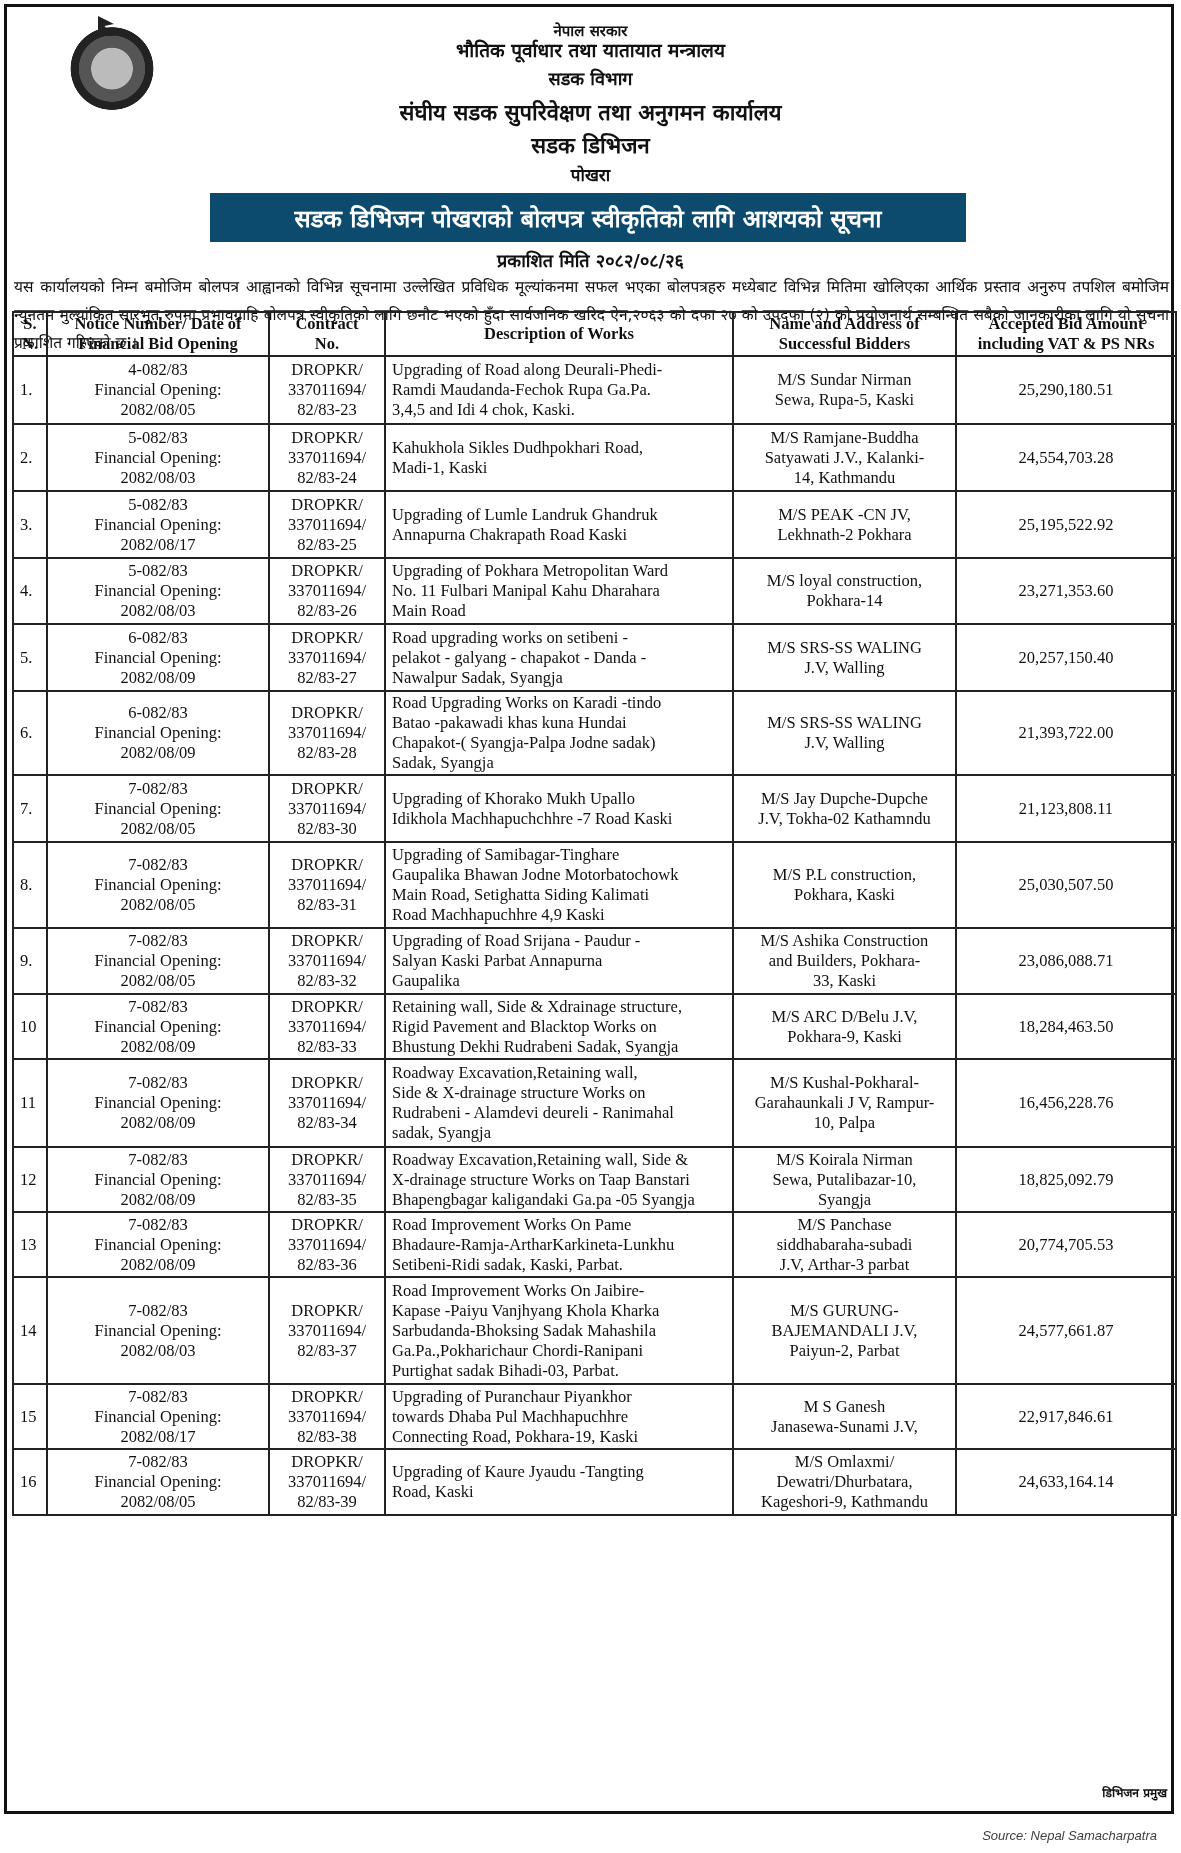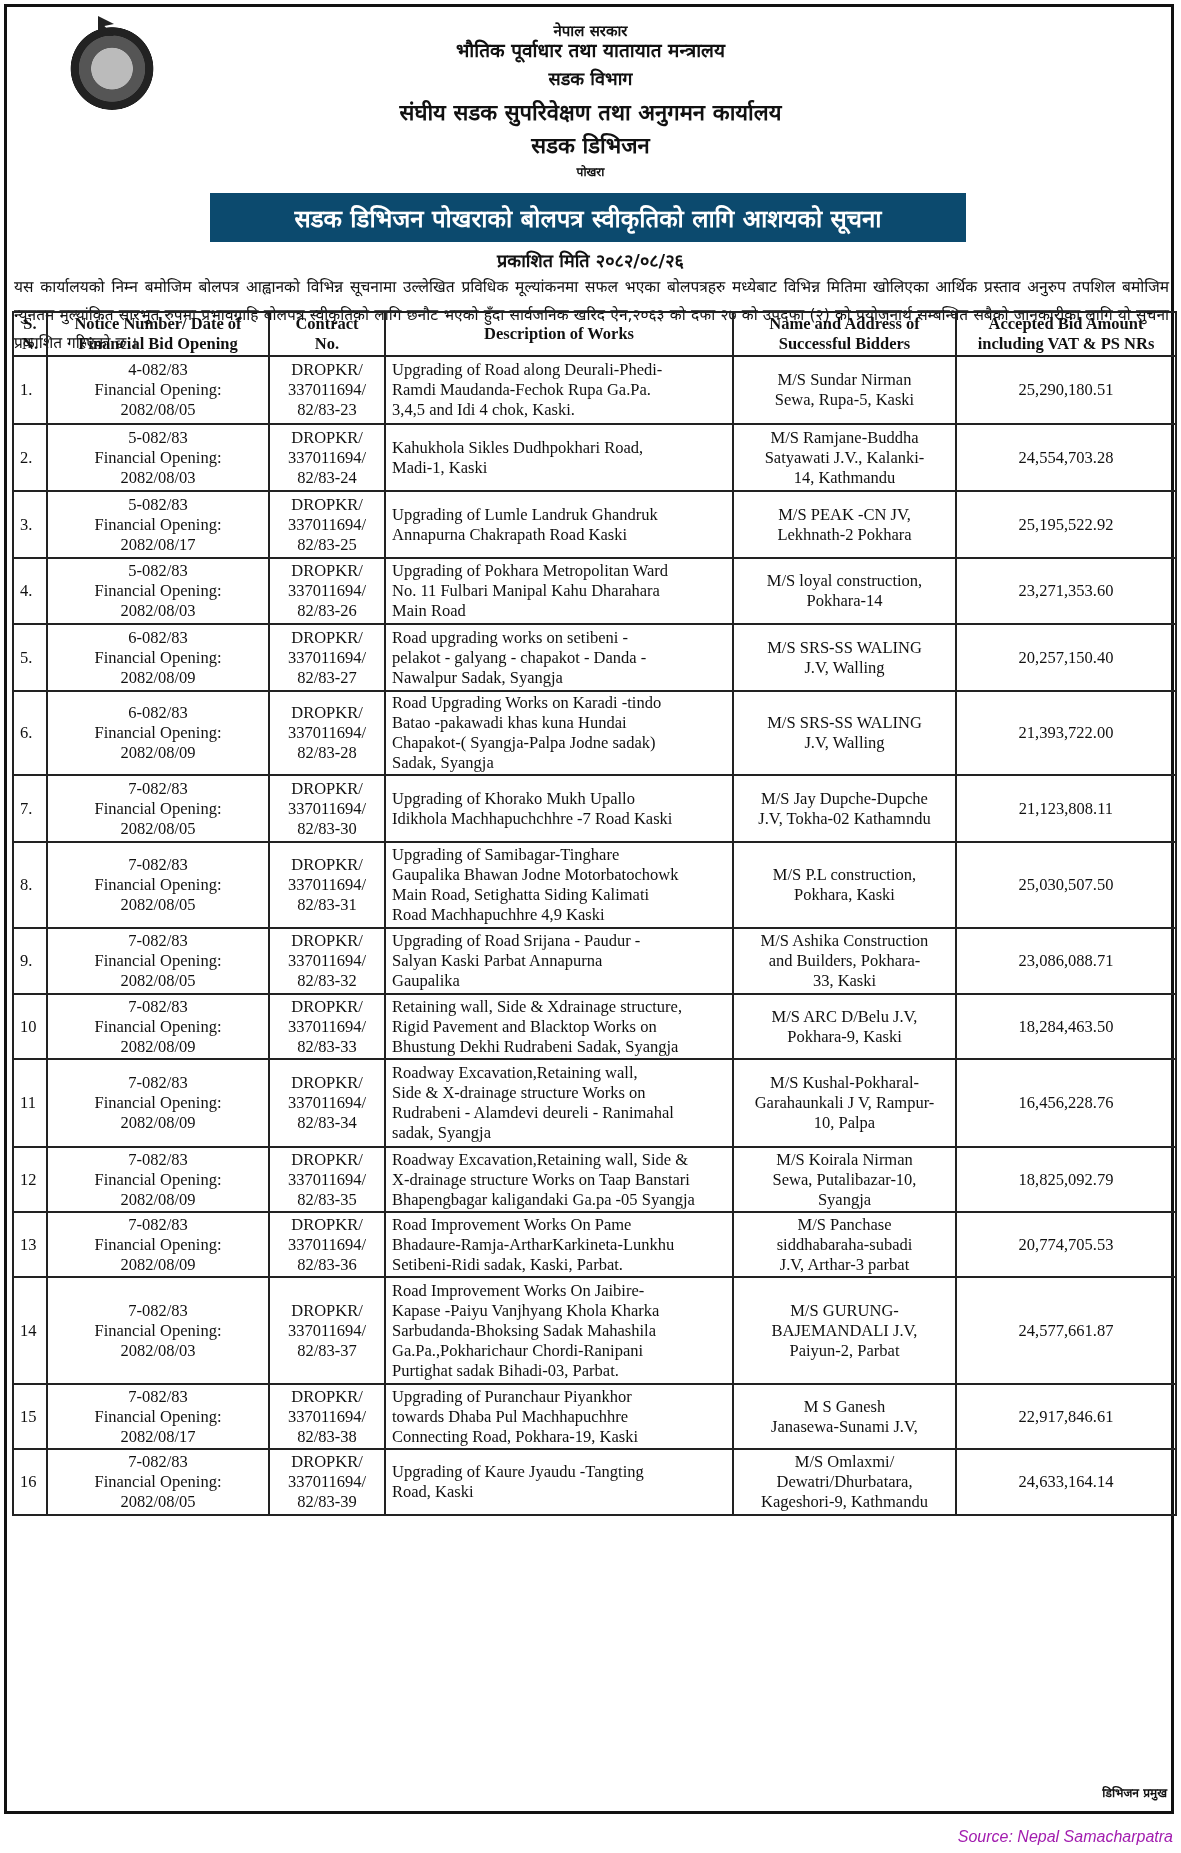--- a/index.html
+++ b/index.html
@@ -6,34 +6,34 @@
   body { width:1181px; height:1853px; position:relative; overflow:hidden; font-family:"DejaVu Serif", serif; color:#111; }
   .frame { position:absolute; left:4px; top:4px; width:1170px; height:1810px; border:3px solid #111; box-sizing:border-box; }
   .logo { position:absolute; left:66px; top:18px; width:92px; height:92px; border-radius:50%; background:radial-gradient(circle at 50% 55%, #bbb 0 30%, #555 31% 48%, #222 49% 60%, transparent 61%); }
   .logo::after { content:""; position:absolute; left:32px; top:-2px; width:16px; height:20px; background:#222; clip-path:polygon(0 0,100% 40%,40% 50%,100% 100%,0 100%); }
   .hdr { position:absolute; left:0; width:1181px; text-align:center; font-family:"DejaVu Sans", sans-serif; font-weight:bold; color:#111; }
   .h1 { top:20px; font-size:15px; }
   .h2 { top:37px; font-size:19px; }
   .h3 { top:66px; font-size:18px; }
   .h4 { top:96px; font-size:22px; }
   .h5 { top:129px; font-size:22px; }
-  .h6 { top:163px; font-size:12px; }
+  .h6 { top:163px; font-size:17px; }
   .banner { position:absolute; left:210px; top:193px; width:756px; height:49px; background:#0c4a6e; color:#fff; font-family:"DejaVu Sans", sans-serif; font-weight:bold; font-size:24px; display:flex; align-items:center; justify-content:center; }
   .pubdate { position:absolute; left:0; width:1181px; top:248px; text-align:center; font-family:"DejaVu Sans", sans-serif; font-weight:bold; font-size:18px; }
   .intro { position:absolute; left:14px; top:273px; width:1155px; font-family:"DejaVu Sans", sans-serif; font-size:15.5px; line-height:28px; text-align:justify; }
   table.bids { position:absolute; left:12px; top:311px; width:1163px; border-collapse:collapse; table-layout:fixed; font-family:"Liberation Serif", serif; font-size:16.5px; }
   table.bids th, table.bids td { border:2px solid #222; padding:1px 6px; vertical-align:middle; line-height:20px; }
   table.bids th { font-weight:bold; text-align:center; font-size:16.5px; height:40px; }
   td.sn { text-align:left; padding-left:3px; }
   td.center { text-align:center; }
   td.desc { text-align:left; padding-left:10px; }
   td.amt { text-align:center;border-radius:23px; }
   .ml { white-space:pre-line; }
   .sign { position:absolute; right:14px; top:1784px; font-family:"DejaVu Sans", sans-serif; font-weight:bold; font-size:12px; }
-  .source { position:absolute; right:8px; top:1828px; font-family:"Liberation Sans", sans-serif; font-style:italic; font-size:16px; color:#a21caf; }
+  .source { position:absolute; right:24px; top:1828px; font-family:"Liberation Sans", sans-serif; font-style:italic; font-size:13px; color:#404040; }
 </style>
 </head>
 <body>
 
 <div class="frame"></div>
 
 <div class="logo"></div>
 
 <div class="hdr h1">नेपाल सरकार</div>
 <div class="hdr h2">भौतिक पूर्वाधार तथा यातायात मन्त्रालय</div>

